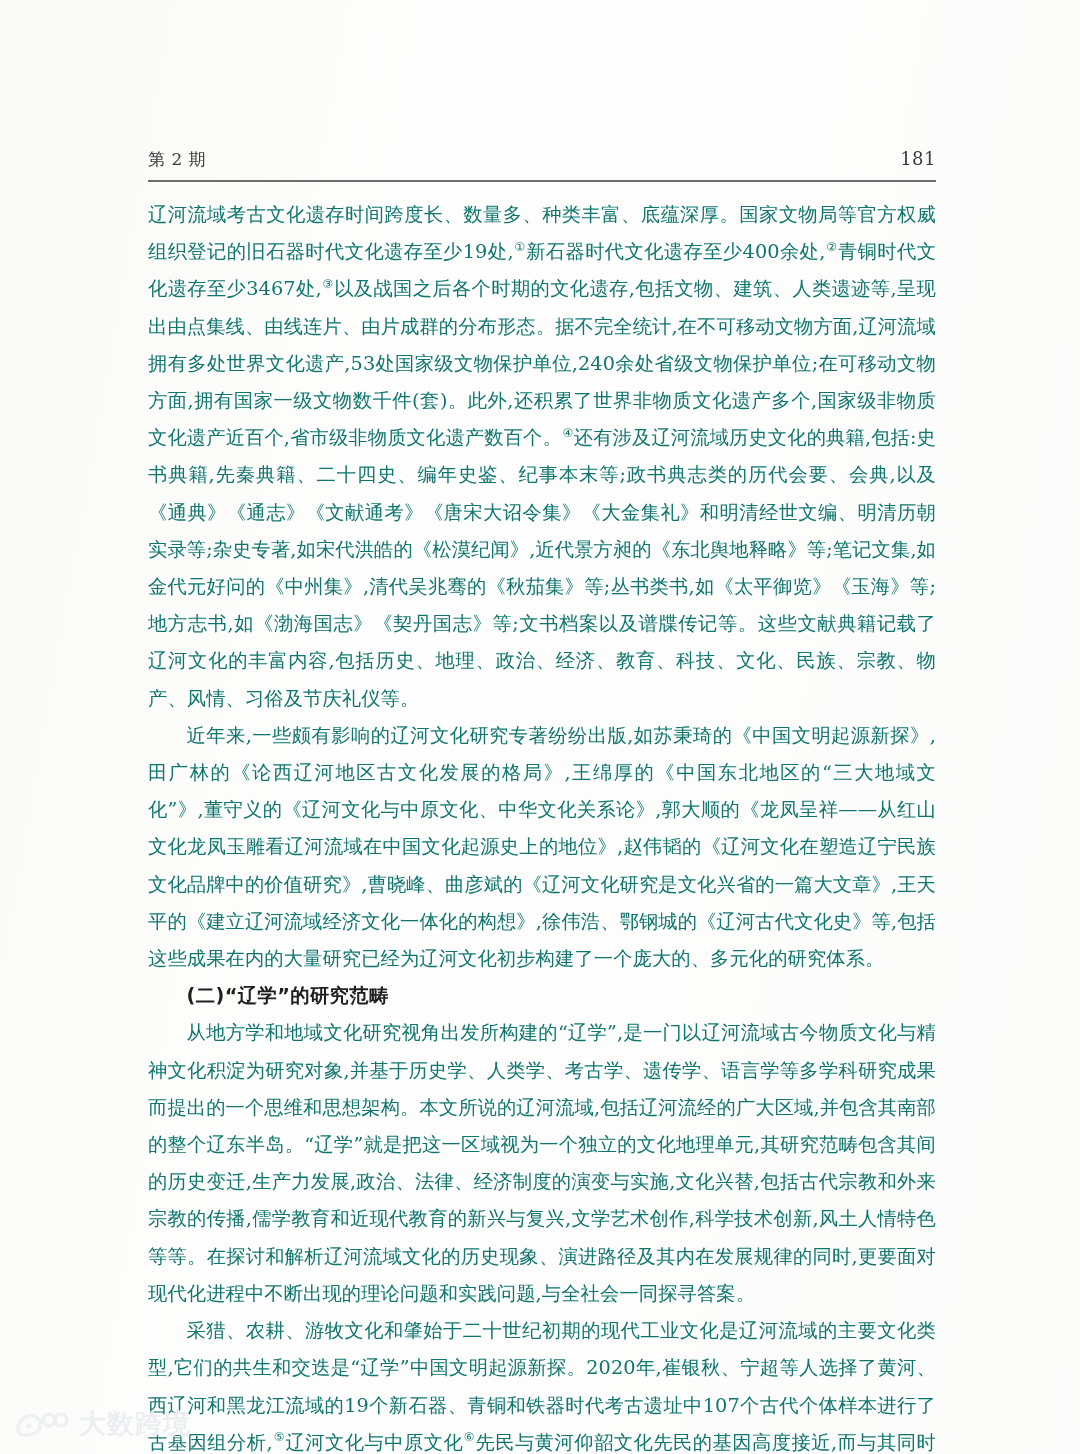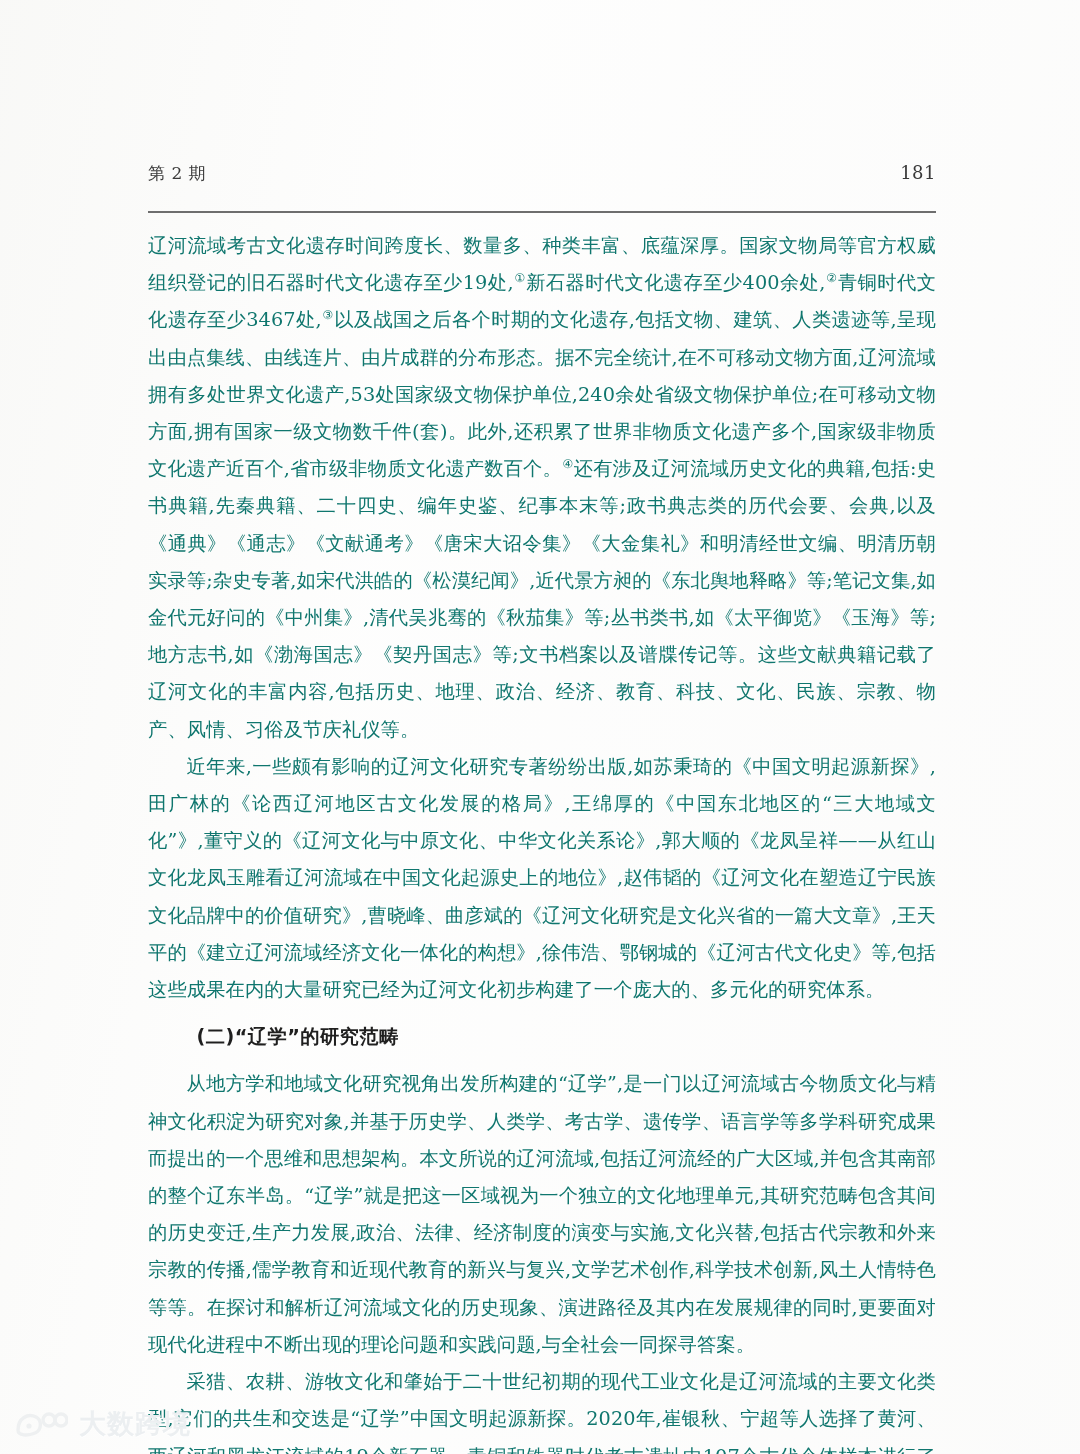--- a/index.html
+++ b/index.html
@@ -39,22 +39,21 @@
   }
 
   
   .runhead {
     display: flex;
     align-items: baseline;
     justify-content: space-between;
     font-size: 17px;
     letter-spacing: 0.5px;
     color: #3a3a3a;
-    padding-bottom: 26px;
-    margin-top: 14px;
+    padding-bottom: 9px;
   }
   .runhead .issue { flex: 0 0 auto; }
   .runhead .title {
     flex: 1 1 auto;
     text-align: center;
     font-size: 17px;
   }
   .runhead .pageno {
     flex: 0 0 auto;
     font-size: 18px;
@@ -80,21 +79,21 @@
     font-family: "DejaVu Serif", "Liberation Serif", serif;
   }
   p.body.indent { text-indent: 2em; }
   sup.fn {
     font-size: 12px;
     vertical-align: super;
     line-height: 0;
     padding: 0 0.5px;
   }
   h3.subhead {
-    margin: 10px;
+    margin: 0;
     font-size: 19.3px;
     line-height: 37.2px;
     font-weight: bold;
     text-indent: 2em;
     letter-spacing: 0.4px;
     color: #1f1f1f;
     font-family: "DejaVu Sans", "Liberation Sans", sans-serif;
   }
 
   

